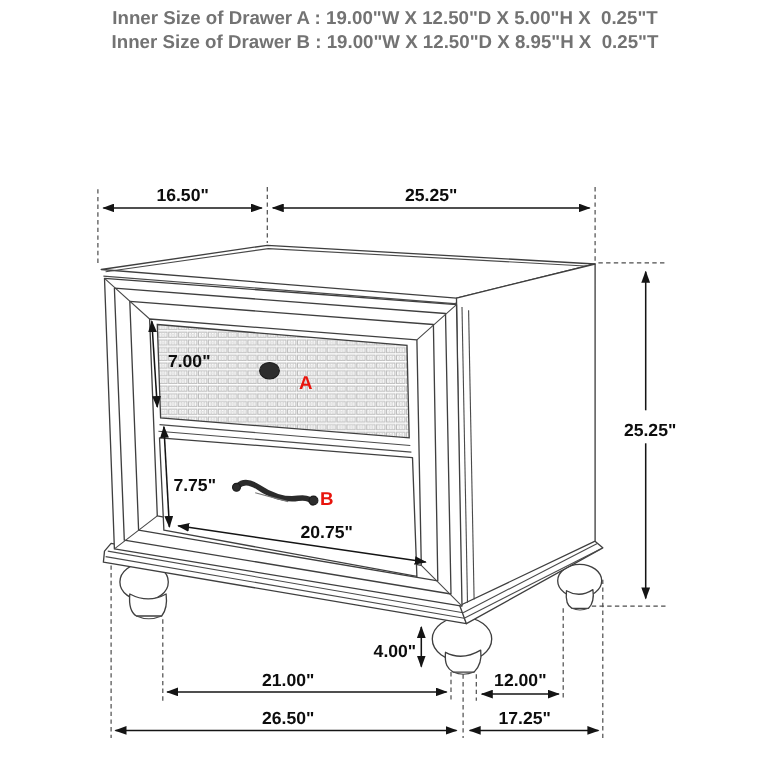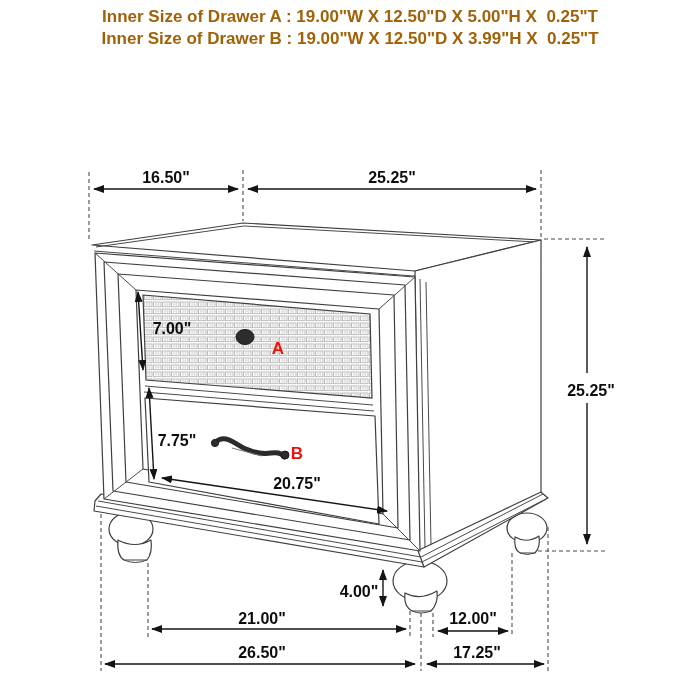--- a/index.html
+++ b/index.html
@@ -1,38 +1,38 @@
 <!DOCTYPE html>
 <html><head>
 <meta charset="utf-8">
 <style>
   html,body{margin:0;padding:0;background:#ffffff;}
   #stage{position:relative;width:700px;height:700px;background:#ffffff;overflow:hidden;
          font-family:"Liberation Sans",sans-serif;}
   #hdr{position:absolute;top:6px;left:0;width:700px;text-align:center;
-       font-weight:bold;font-size:17px;line-height:22px;color:#a16207;}
+       font-weight:bold;font-size:17px;line-height:22px;color:#737373;}
   .hdr-line{white-space:pre;display:block;}
   svg{position:absolute;top:0;left:0;}
   .furn{fill:none;stroke:#3f3f3f;stroke-width:1.2;stroke-linejoin:round;}
   .furnw{fill:#ffffff;stroke:#3f3f3f;stroke-width:1.2;stroke-linejoin:round;}
   .thin{fill:none;stroke:#4a4a4a;stroke-width:1;}
   .dash{fill:none;stroke:#4d4d4d;stroke-width:1.1;stroke-dasharray:4 3;}
   .dim{fill:none;stroke:#141414;stroke-width:1.4;}
   .dimtxt{font-family:"Liberation Sans",sans-serif;font-weight:bold;font-size:16px;fill:#0d0d0d;}
   .tagtxt{font-family:"Liberation Sans",sans-serif;font-weight:bold;font-size:17px;}
   .dark{fill:#2d2d2d;stroke:#1c1c1c;stroke-width:1;}
 </style>
 </head>
 <body>
 
 <div id="stage">
 
   <div id="hdr">
     <span class="hdr-line">Inner Size of Drawer A : 19.00"W X 12.50"D X 5.00"H X  0.25"T</span>
-    <span class="hdr-line">Inner Size of Drawer B : 19.00"W X 12.50"D X 3.99"H X  0.25"T</span>
+    <span class="hdr-line">Inner Size of Drawer B : 19.00"W X 12.50"D X 8.95"H X  0.25"T</span>
   </div>
 
   <svg width="700" height="700" viewBox="0 0 700 700">
     <defs>
       <marker id="ar" markerWidth="11" markerHeight="8" refX="10" refY="4" orient="auto-start-reverse" markerUnits="userSpaceOnUse">
         <path d="M0,0 L11,4 L0,8 Z" fill="#141414"></path>
       </marker>
       <pattern id="cane" width="9" height="7" patternUnits="userSpaceOnUse">
         <rect width="9" height="7" fill="#ffffff"></rect>
         <rect x="0.5" y="1" width="7.5" height="4.6" fill="none" stroke="#bdbdbd" stroke-width="1"></rect>

